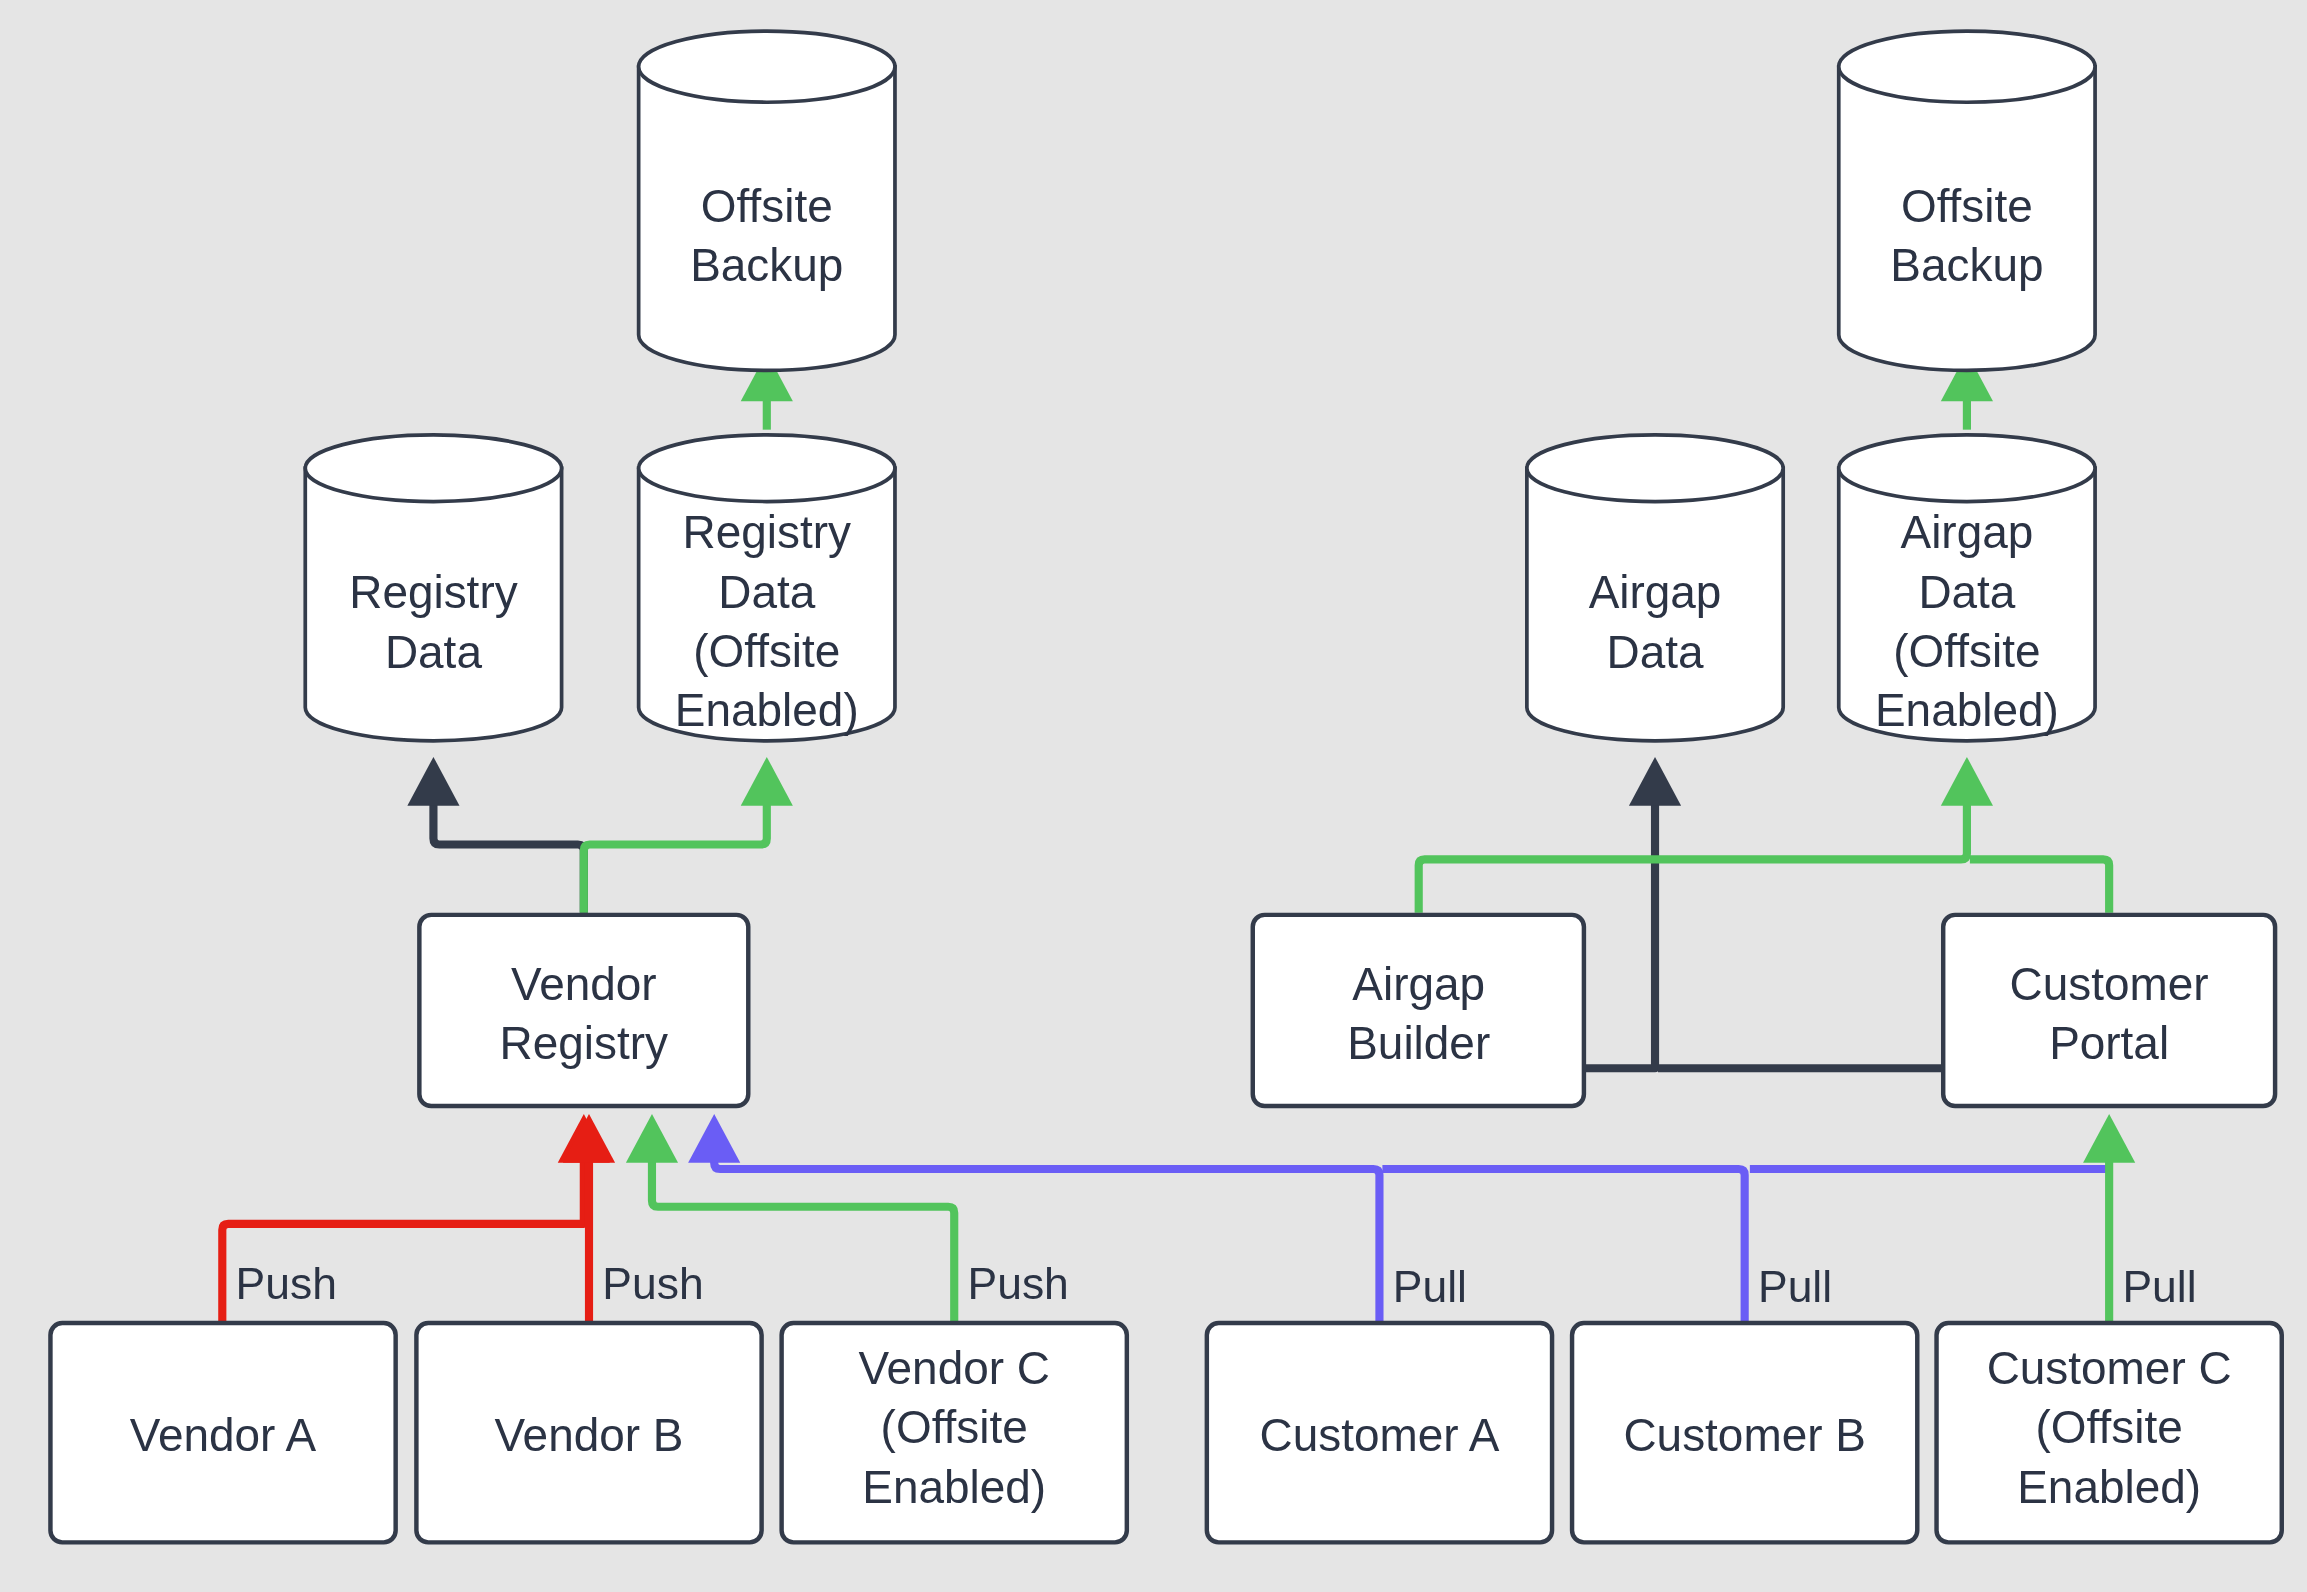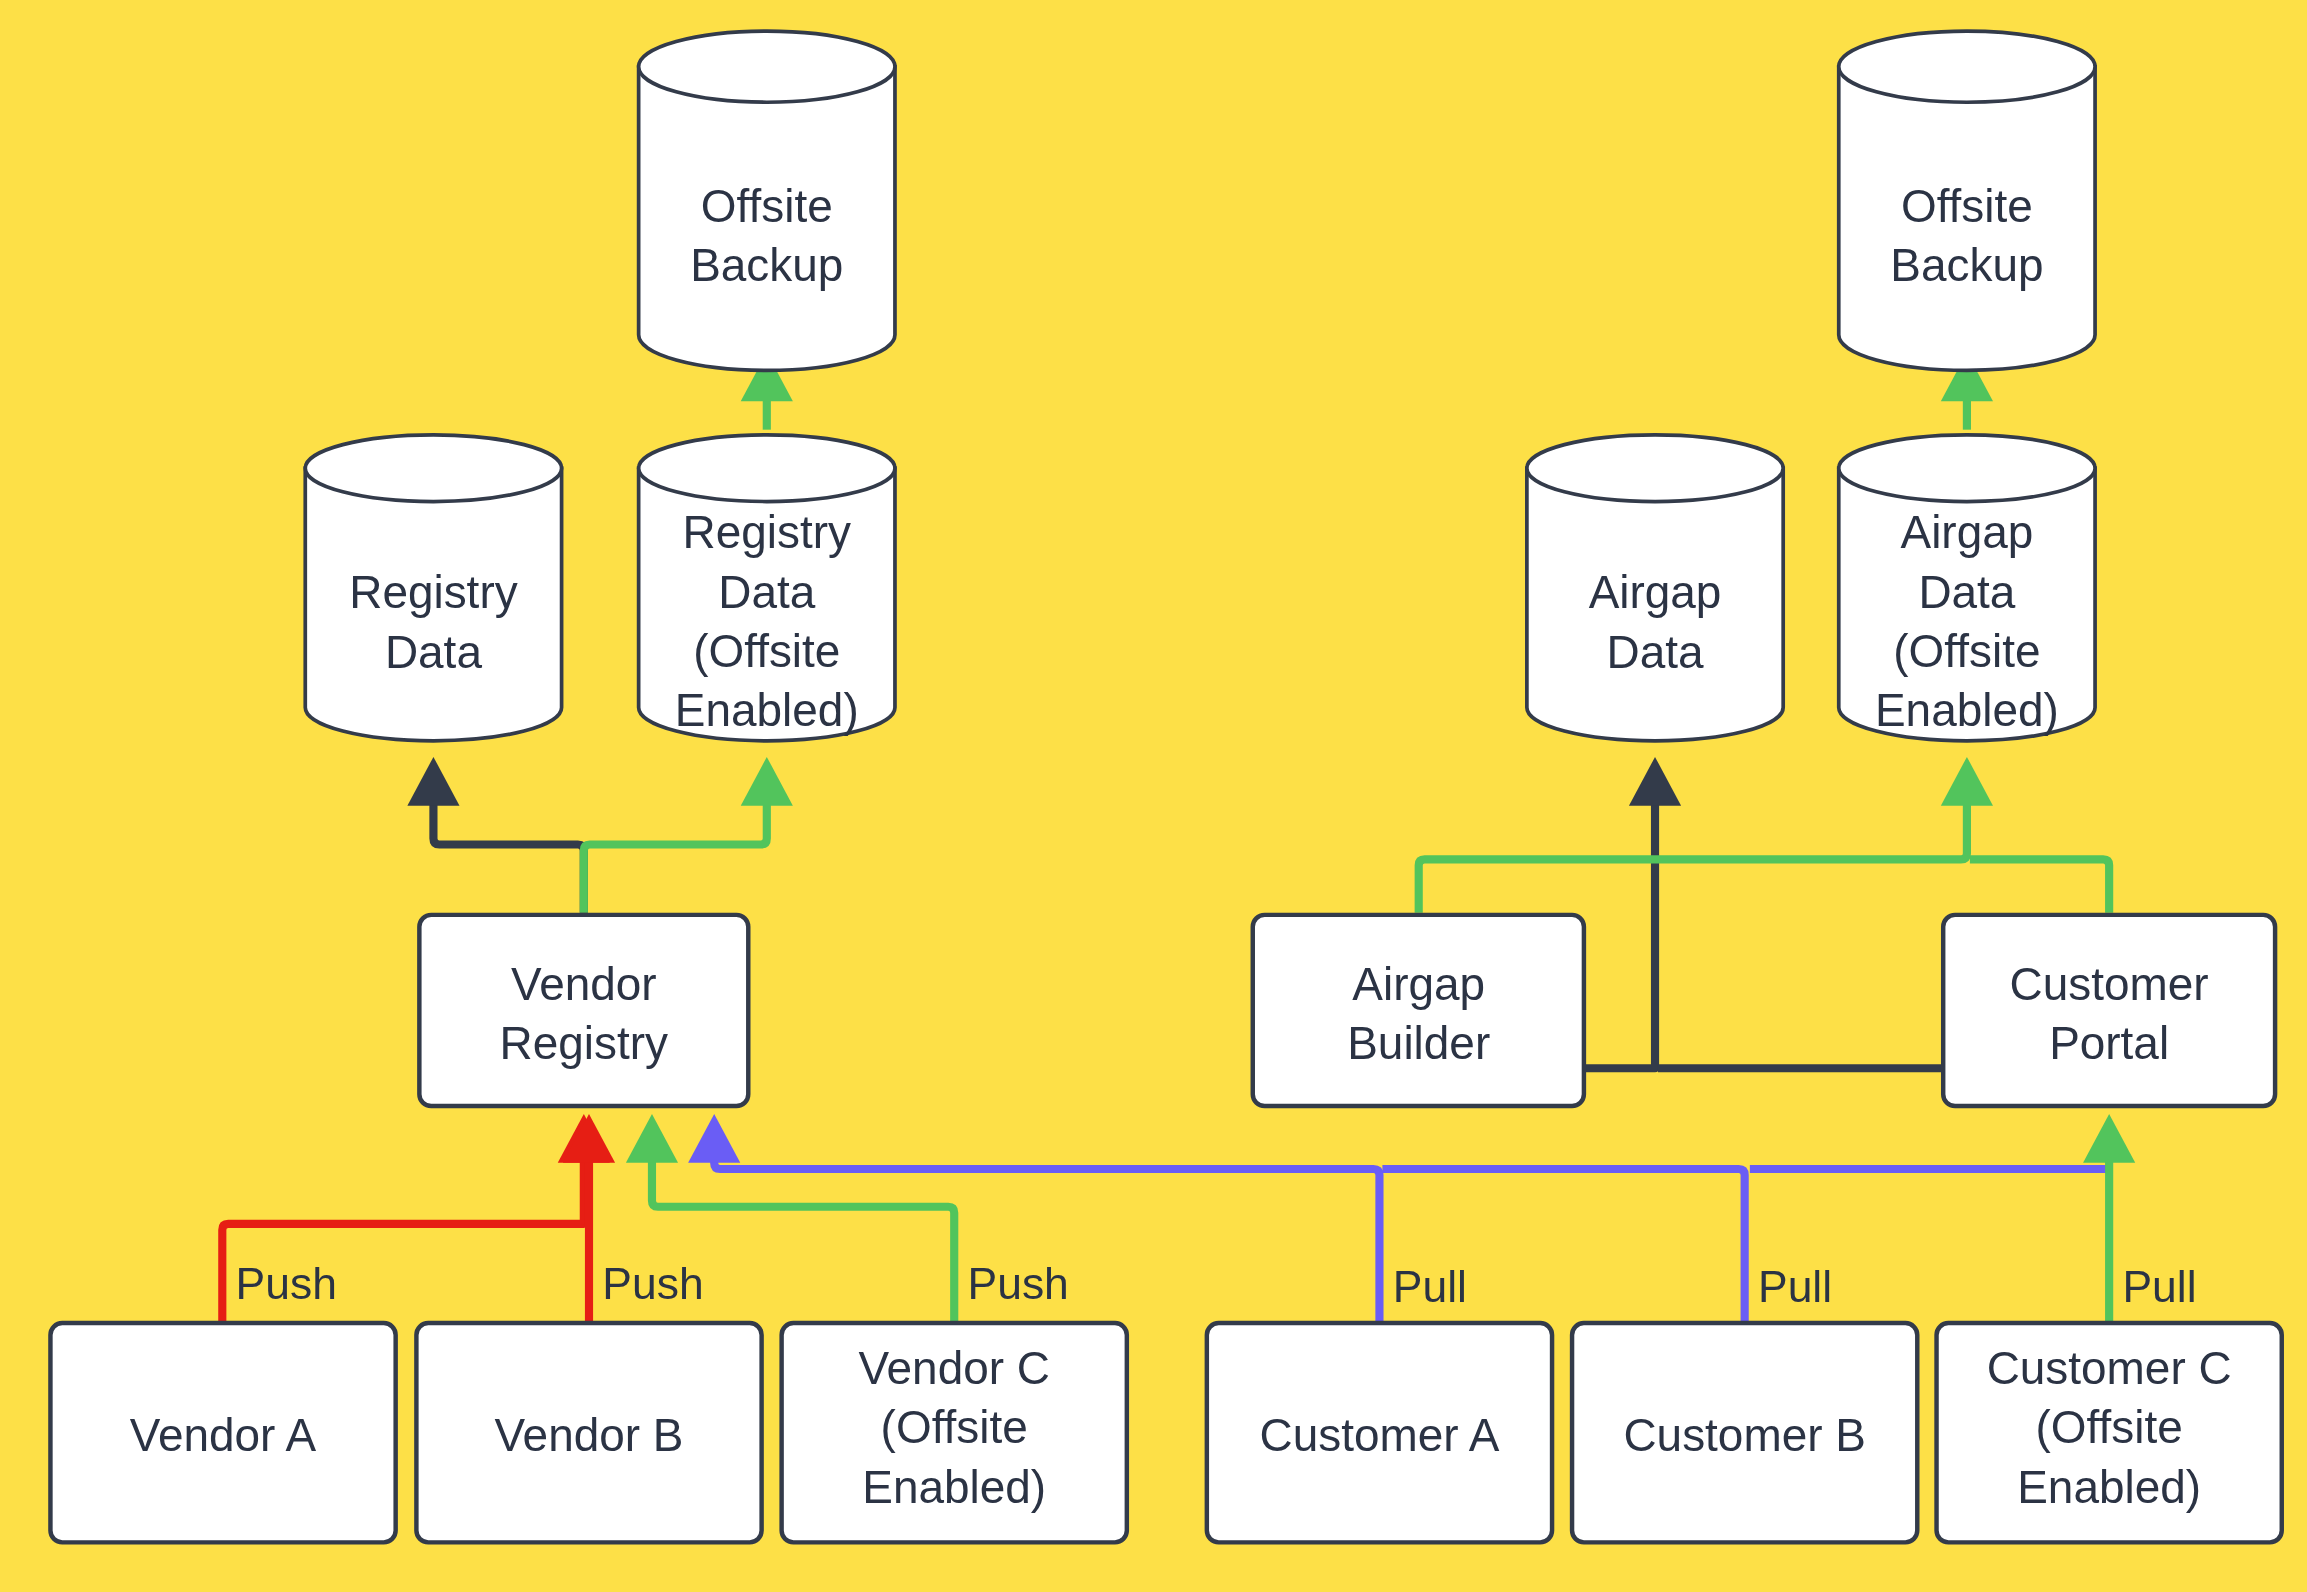--- a/index.html
+++ b/index.html
@@ -1,18 +1,18 @@
 <!DOCTYPE html>
 <html style="font-size:12px"><head>
 <meta charset="utf-8">
 <style>
   html,body{margin:0;padding:0;background:#ffffff;}
   body{width:2307px;height:1592px;overflow:hidden;
        font-family:"Liberation Sans", sans-serif;}
-  #stage{position:relative;width:2307px;height:1592px;background:#fde047;}
+  #stage{position:relative;width:2307px;height:1592px;background:#e5e5e5;}
   svg#diagram{position:absolute;left:0;top:0;width:2307px;height:1592px;display:block;}
   .node-stroke{fill:#ffffff;stroke:#333b4a;stroke-width:6;}
   .cyl-body{fill:#ffffff;stroke:#333b4a;stroke-width:5;}
   .cyl-top{fill:#ffffff;stroke:#333b4a;stroke-width:5;}
   .nlabel{fill:#2b3344;font-family:"Liberation Sans", sans-serif;font-size:62px;
           text-anchor:middle;dominant-baseline:middle;}
   .elabel{fill:#2b3344;font-family:"Liberation Sans", sans-serif;font-size:60px;
           text-anchor:start;dominant-baseline:middle;}
   .link{fill:none;stroke-width:11;stroke-linecap:butt;stroke-linejoin:round;}
 </style>

